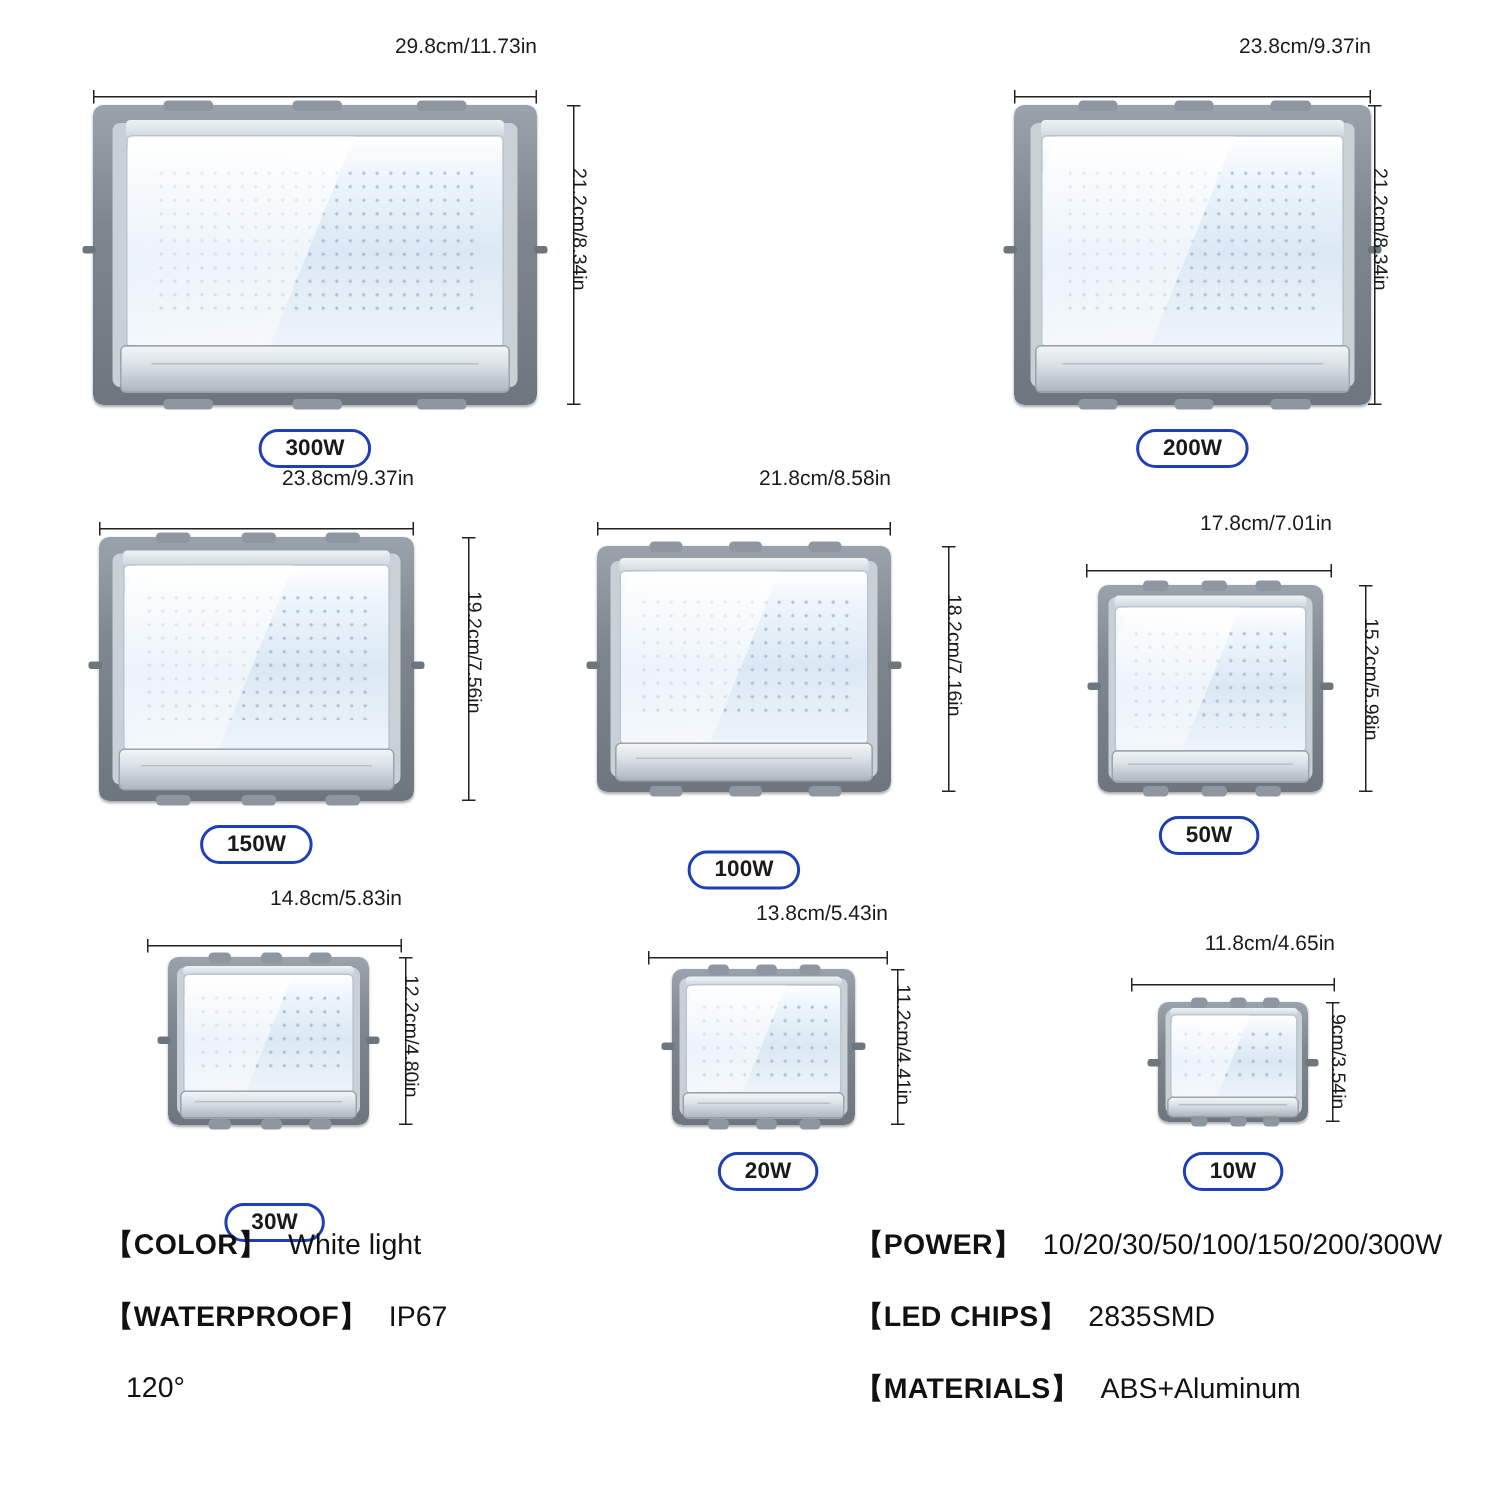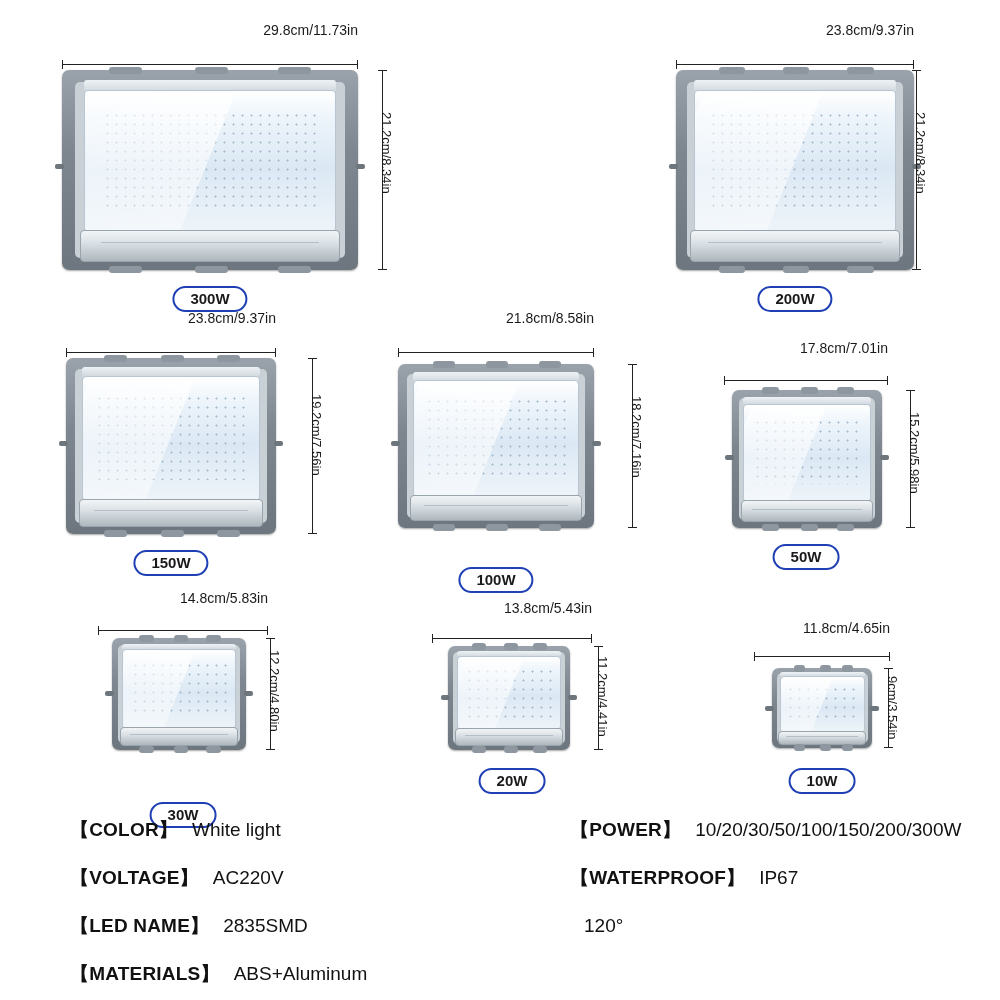--- a/index.html
+++ b/index.html
@@ -407,31 +407,27 @@
 <div class="specs">
   <div class="spec-cell">
     <span class="spec-key">【COLOR】</span>
     <span class="spec-val">White light</span>
   </div>
 
   <div class="spec-cell">
     <span class="spec-key">【POWER】</span>
     <span class="spec-val">10/20/30/50/100/150/200/300W</span>
   </div>
-  <div class="spec-cell">
-    <span class="spec-key">【VOLTAGE】</span>
-    <span class="spec-val">AC220V</span>
-  </div>
 
   <div class="spec-cell">
     <span class="spec-key">【WATERPROOF】</span>
     <span class="spec-val">IP67</span>
   </div>
   <div class="spec-cell">
-    <span class="spec-key">【LED NAME】</span>
+    <span class="spec-key">【LED CHIPS】</span>
     <span class="spec-val">2835SMD</span>
   </div>
 
   <div class="spec-cell">
     <span class="spec-val">120°</span>
   </div>
   <div class="spec-cell">
     <span class="spec-key">【MATERIALS】</span>
     <span class="spec-val">ABS+Aluminum</span>
   </div>

